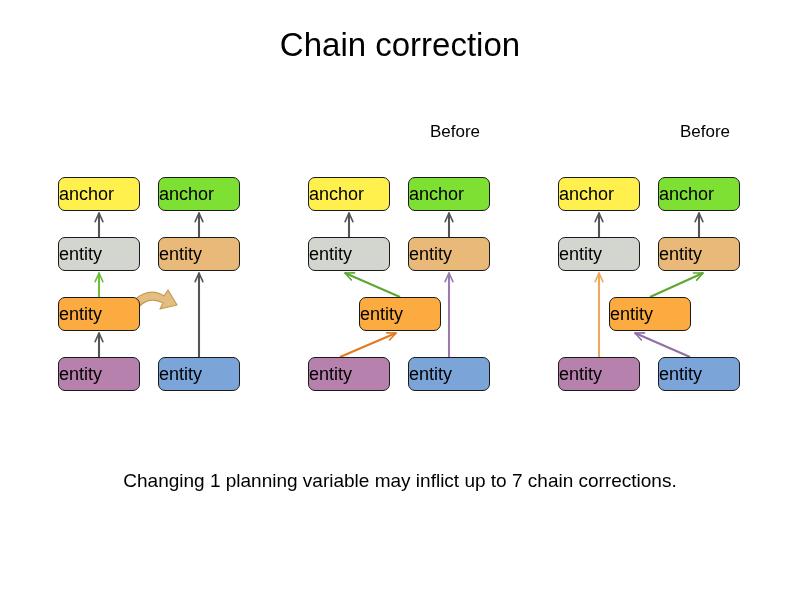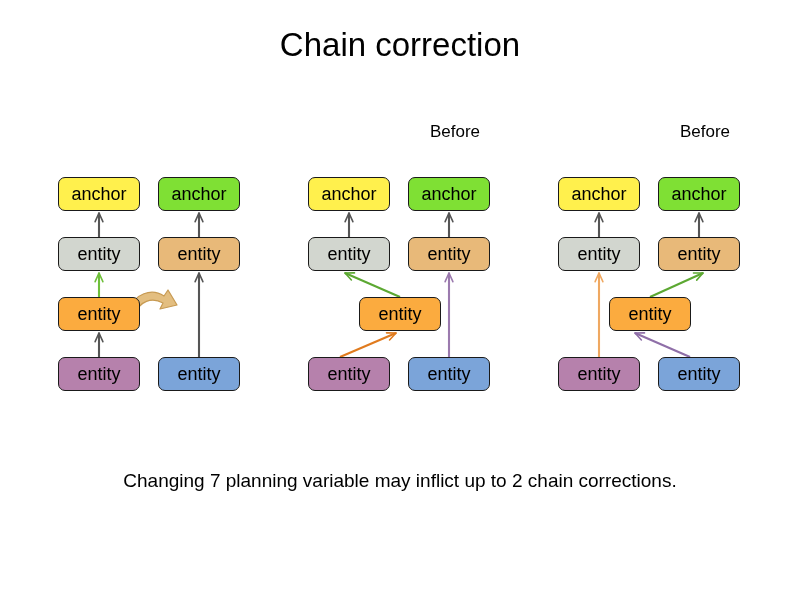--- a/index.html
+++ b/index.html
@@ -49,21 +49,20 @@
   }
   .node {
     position: absolute;
     width: 82px;
     height: 34px;
     box-sizing: border-box;
     border: 1.4px solid #1a1a1a;
     border-radius: 7px;
     display: flex;
     align-items: center;
-    justify-content: center;
     font-size: 18px;
     color: #000000;
     line-height: 1;
     z-index: 3;
   }
   svg.edges {
     position: absolute;
     left: 0; top: 0;
     width: 800px;
     height: 600px;
@@ -253,15 +252,15 @@
       <div class="node" style="left: 658px; top: 357px; background: rgb(123, 164, 217);">
         <span>entity</span>
       </div>
     </div>
 
   <div id="labels-layer">
       <div class="panel-label" style="top: 122px; left: 320px; width: 160px;">Before</div>
       <div class="panel-label" style="top: 122px; left: 570px; width: 160px;">Before</div>
     </div>
 
-  <div class="caption">Changing 7 planning variable may inflict up to 2 chain corrections.</div>
+  <div class="caption">Changing 1 planning variable may inflict up to 7 chain corrections.</div>
 
 </div>
 
 </body></html>

